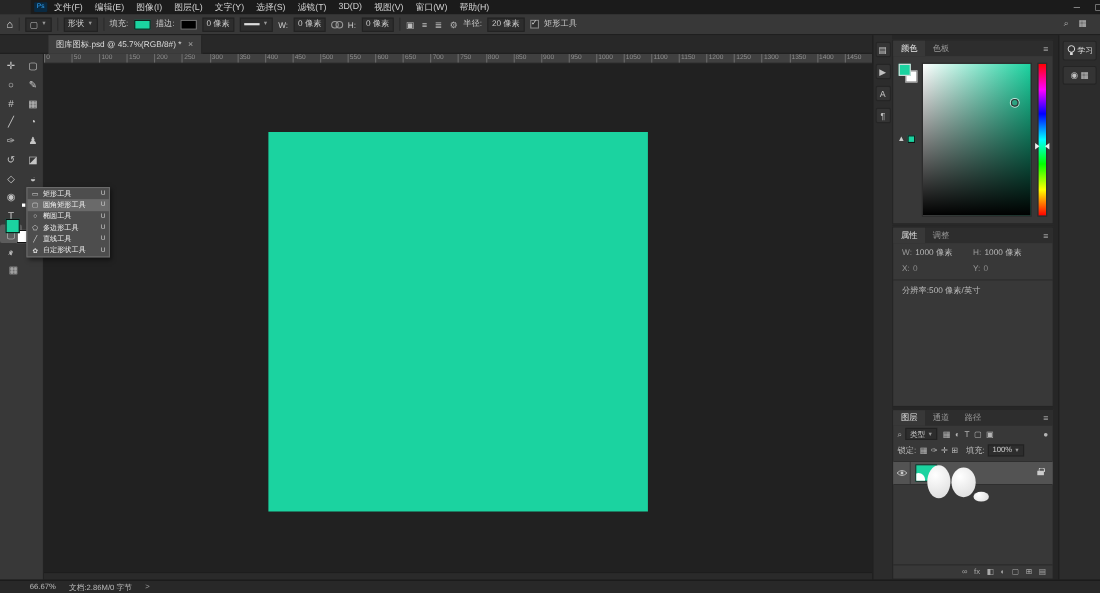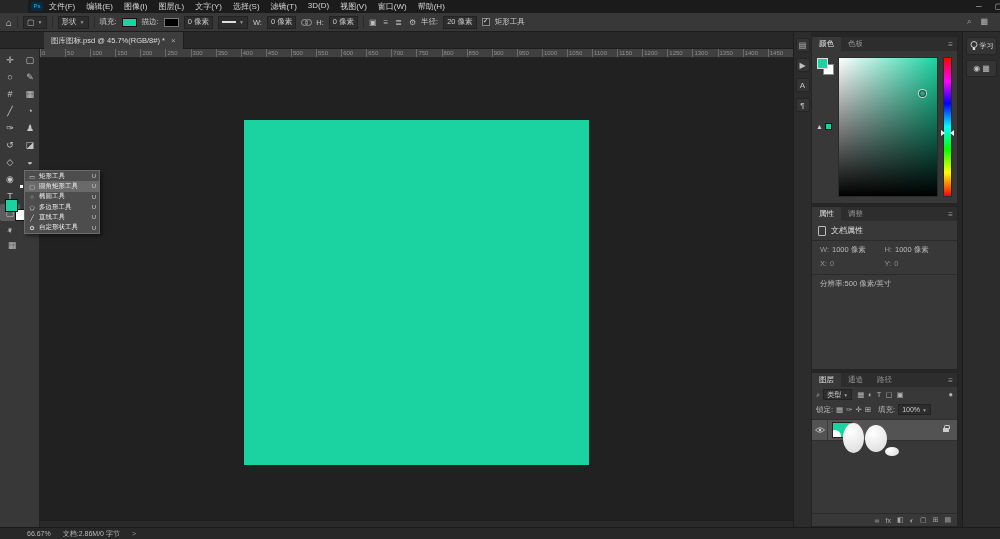--- a/index.html
+++ b/index.html
@@ -427,24 +427,20 @@
 
   <div class="panel" id="props-panel">
     <div class="ptabs">
       <span style="display:flex;">
 
       <span class="ptab active">属性</span>
           <span class="ptab">调整</span>
         </span>
       <span class="pmenu">≡</span>
     </div>
-    <div class="prophead">
-      <span class="docicon"></span>
-      <span class="prophead-label">文档属性</span>
-    </div>
     <div class="proprow">
       <span class="propcell"><span class="lab">W:</span><span>1000 像素</span></span>
       <span class="propcell"><span class="lab">H:</span><span>1000 像素</span></span>
     </div>
     <div class="proprow dim">
       <span class="propcell"><span class="lab">X:</span><span>0</span></span>
       <span class="propcell"><span class="lab">Y:</span><span>0</span></span>
     </div>
     <div class="propdiv"></div>
     <div class="proprow">

